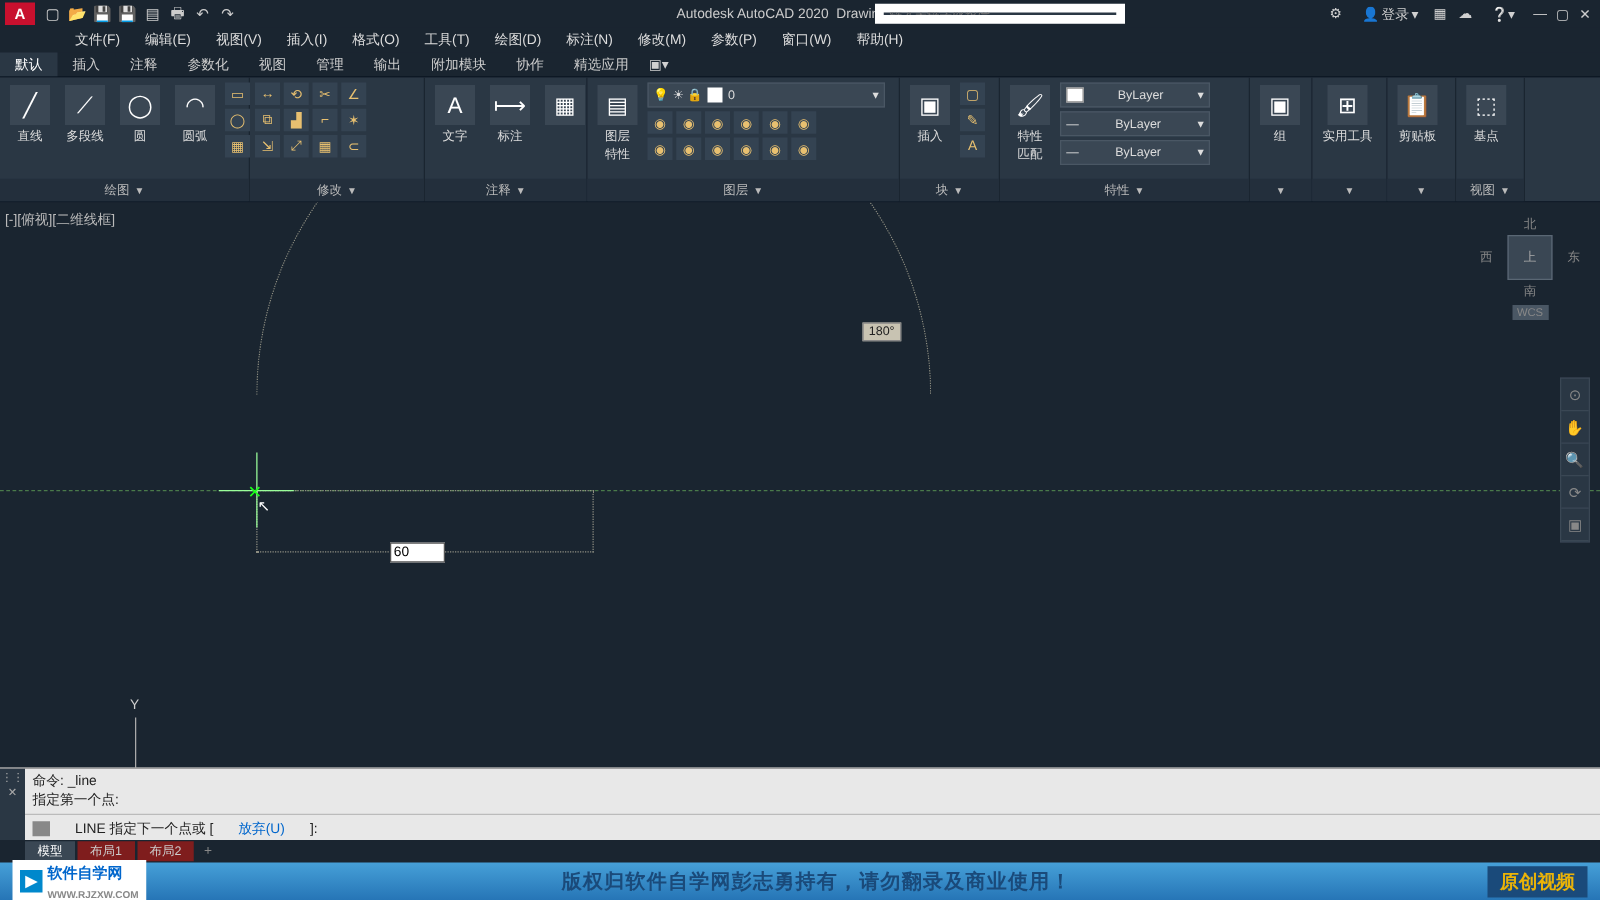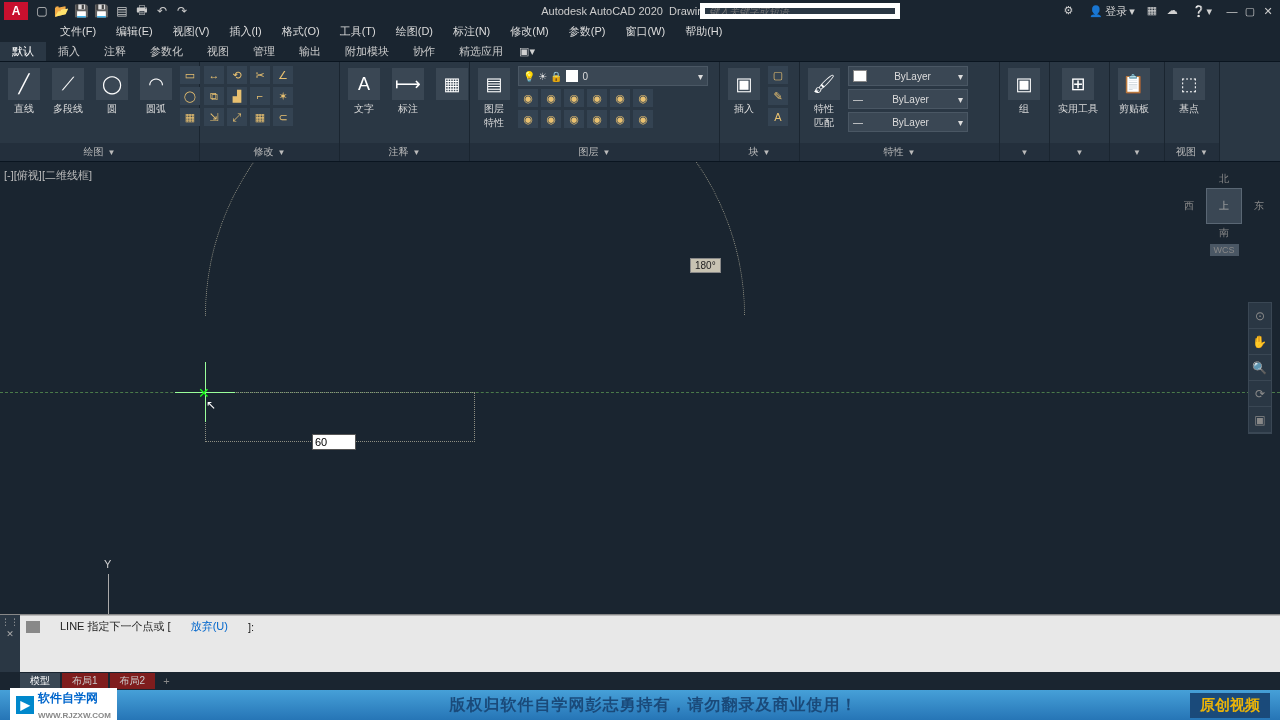--- a/index.html
+++ b/index.html
@@ -4,21 +4,21 @@
 <style>
 * { margin:0; padding:0; box-sizing:border-box; font-family:"Microsoft YaHei",Arial,sans-serif; }
 body { width:1280px; height:720px; background:#1a2530; overflow:hidden; position:relative; color:#d0d0d0; font-size:11px; }
 
 
 .titlebar { height:22px; background:#1a2530; display:flex; align-items:center; padding:0 4px; }
 .titlebar .logo { width:24px; height:18px; background:#c8102e; color:#fff; font-weight:bold; display:flex; align-items:center; justify-content:center; font-size:12px; margin-right:6px; }
 .titlebar .qat { display:flex; gap:4px; align-items:center; }
 .titlebar .qat .ico { width:16px; height:16px; display:flex; align-items:center; justify-content:center; font-size:12px; color:#ccc; }
 .titlebar .apptitle { flex:0 0 auto; margin:0 auto; color:#ccc; font-size:11px; position:absolute; left:50%; transform:translateX(-50%); }
-.titlebar .searchbox { position:absolute; left:700px; width:200px; height:16px; background:#2a3744; border:5px solid #ffffff; color:#7a8794; font-size:10px; padding:0 4px; font-style:italic; }
+.titlebar .searchbox { position:absolute; left:700px; width:200px; height:16px; background:#2a3744; border:7px solid #ffffff; color:#7a8794; font-size:10px; padding:0 4px; font-style:italic; }
 .titlebar .right { position:absolute; right:4px; display:flex; gap:6px; align-items:center; }
 .titlebar .right .grp { display:flex; gap:2px; align-items:center; padding:0 6px; }
 .titlebar .right .ico { width:14px; height:14px; }
 .winbtns { display:flex; gap:2px; }
 .winbtns span { width:16px; height:14px; display:flex; align-items:center; justify-content:center; font-size:11px; color:#ccc; }
 
 
 .menubar { height:20px; background:#1a2530; display:flex; padding-left:50px; }
 .menubar .item { padding:2px 10px; font-size:11px; color:#ddd; }
 
@@ -412,20 +412,24 @@
     <div class="ni">⟳</div>
     <div class="ni">▣</div>
   </div>
 </div>
 
 <div class="cmdarea">
   <div class="gutter">
       <span>⋮⋮</span>
       <span>✕</span>
     </div>
+  <div class="lines">
+    <div>命令:  _line</div>
+    <div>指定第一个点:</div>
+  </div>
   <div class="prompt">
     <span class="icon"></span>
     <span>LINE 指定下一个点或 [</span>
       <span class="opt">放弃(U)</span>
       <span>]:</span>
   </div>
 </div>
 
 <div class="mltabs">
   <div class="mt active">模型</div>

